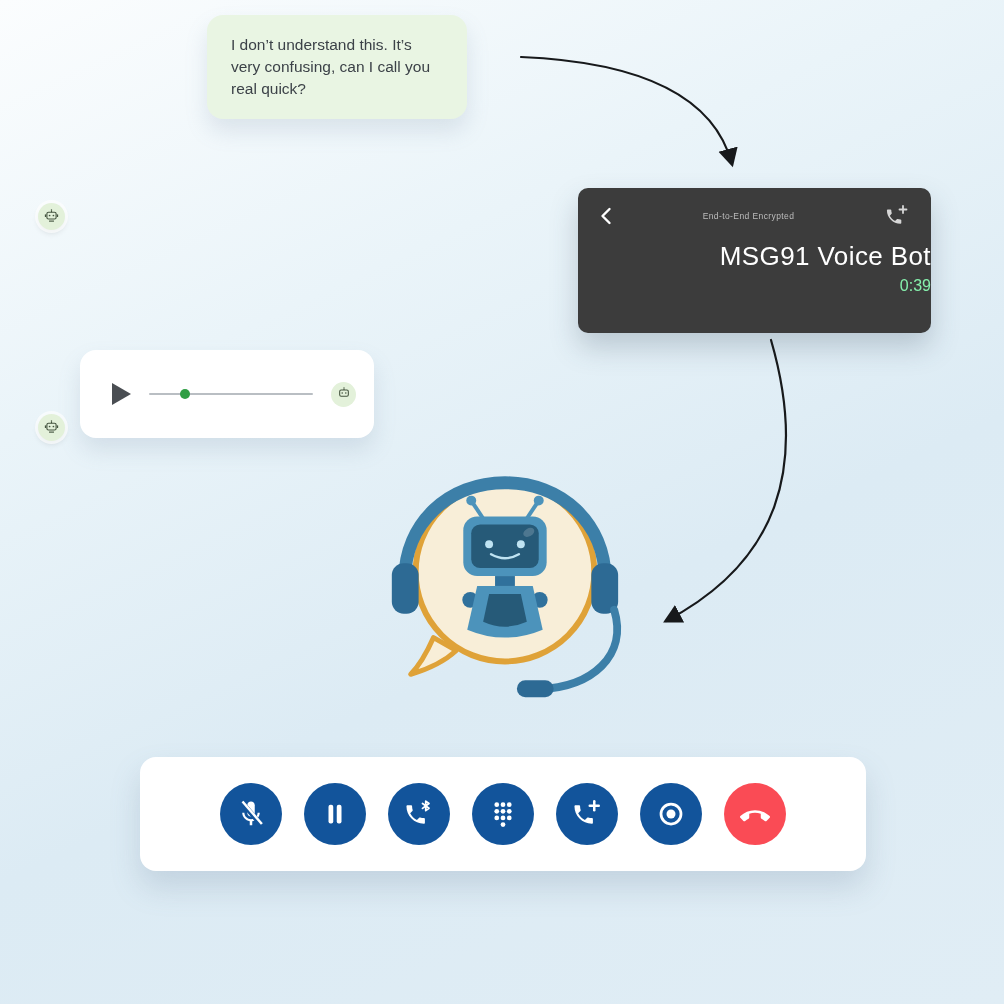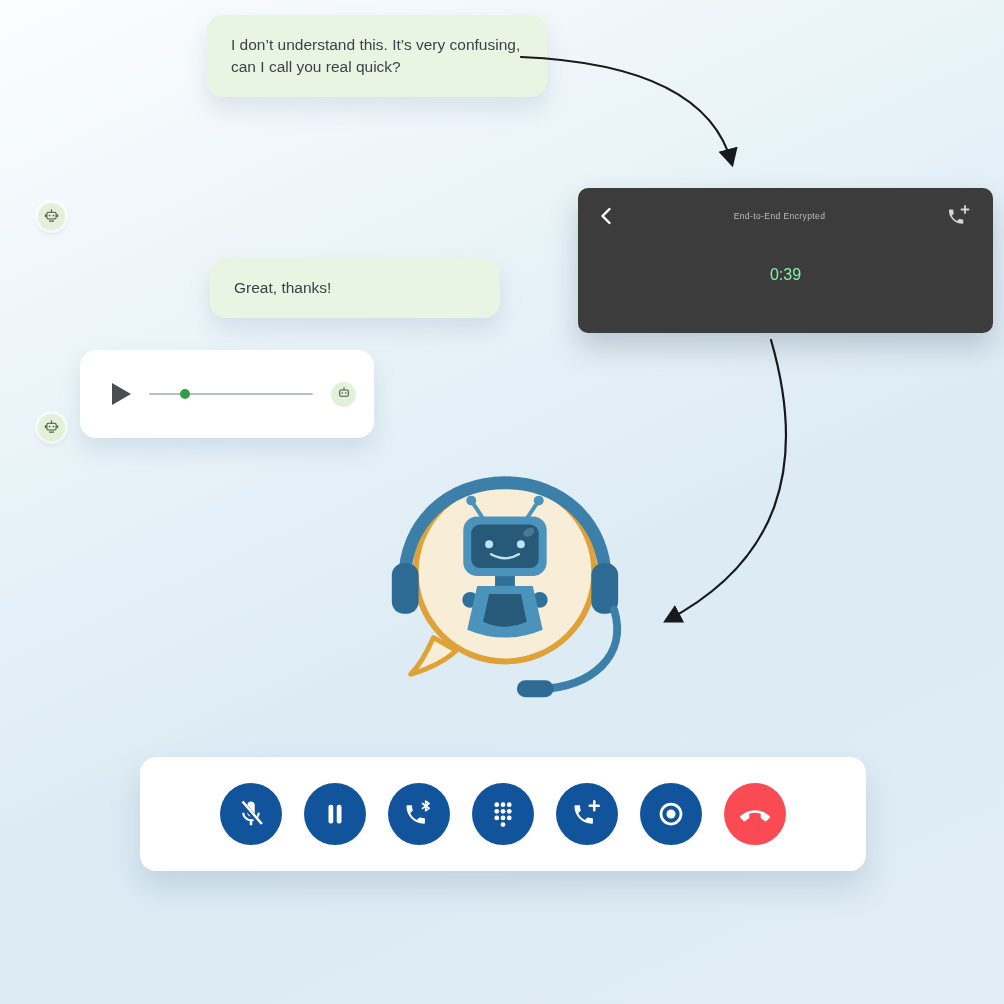--- a/index.html
+++ b/index.html
@@ -9,21 +9,21 @@
     background:linear-gradient(155deg,#fbfdfe 0%,#eaf4f9 30%,#dcebf4 60%,#e0edf5 100%);
   }
   
   .bubble{
     position:absolute;border-radius:16px;padding:19px 24px;box-sizing:border-box;
     font-size:15.5px;line-height:1.42;color:#3c4248;
     box-shadow:0 12px 22px rgba(110,135,160,.18);
   }
   .bubble.outgoing{background:#e9f5e3;}
   .bubble.incoming{background:#ffffff;}
-  .bubble-1{left:207px;top:15px;width:340px;}
+  .bubble-1{left:207px;top:15px;width:260px;}
   .bubble-2{left:80px;top:145px;width:293px;}
   .bubble-3{left:210px;top:258px;width:290px;}
   
   .bot-avatar{
     position:absolute;width:27px;height:27px;border-radius:50%;
     background:#e3f1da;display:flex;align-items:center;justify-content:center;
     box-shadow:0 0 0 3px rgba(255,255,255,.65),0 3px 6px rgba(0,0,0,.12);
   }
   .bot-avatar svg{width:17px;height:17px;}
   .avatar-a{left:38px;top:203px;}
@@ -34,23 +34,23 @@
     background:#fff;box-shadow:0 12px 22px rgba(110,135,160,.18);
     display:flex;align-items:center;padding:0 18px 0 32px;box-sizing:border-box;gap:18px;
   }
   .play-btn{width:0;height:0;border-left:19px solid #4a4e53;border-top:11px solid transparent;border-bottom:11px solid transparent;cursor:pointer;flex:none;}
   .audio-track{position:relative;flex:1;height:2px;background:#b9bec3;border-radius:2px;}
   .audio-dot{position:absolute;top:-4px;width:10px;height:10px;border-radius:50%;background:#2f9e44;}
   .audio-avatar{flex:none;width:25px;height:25px;border-radius:50%;background:#e3f1da;display:flex;align-items:center;justify-content:center;}
   .audio-avatar svg{width:16px;height:16px;}
   
   .call-card{
-    position:absolute;left:578px;top:188px;width:415px;height:145px;border-radius:10px;
+    position:absolute;left:578px;top:188px;width:353px;height:145px;border-radius:10px;
     background:#3c3c3c;color:#fff;box-shadow:0 14px 28px rgba(60,80,100,.25);
-    display:flex;flex-direction:column;align-items:center;box-sizing:border-box;padding-top:16px;gap:33px;
+    display:flex;flex-direction:column;align-items:flex-end;box-sizing:border-box;padding-top:16px;
   }
   .call-top{width:100%;display:flex;align-items:center;justify-content:space-between;padding:0 22px;box-sizing:border-box;}
   .enc-label{font-size:8.5px;letter-spacing:.4px;color:#bdbdbd;}
   .call-title{margin-top:13px;font-size:26px;font-weight:500;letter-spacing:.4px;color:#ffffff;}
   .call-timer{margin-top:5px;font-size:16px;color:#86efac;}
   .chev-btn,.addcall-top{background:none;border:none;padding:0;cursor:pointer;display:flex;align-items:center;}
   
   .arrows{position:absolute;left:0;top:0;pointer-events:none;}
   
   .robot{position:absolute;left:368px;top:460px;}
@@ -83,23 +83,20 @@
       <rect x="5.5" y="6" width="13" height="9.5" rx="2.2"></rect>
       <rect x="2.6" y="8.8" width="1.8" height="4" rx="0.9" fill="#44543f" stroke="none"></rect>
       <rect x="19.6" y="8.8" width="1.8" height="4" rx="0.9" fill="#44543f" stroke="none"></rect>
       <circle cx="9.3" cy="10.6" r="1.2" fill="#44543f" stroke="none"></circle>
       <circle cx="14.7" cy="10.6" r="1.2" fill="#44543f" stroke="none"></circle>
       <line x1="8.5" y1="18.5" x2="15.5" y2="18.5"></line>
     </svg>
   </div>
 
 
-  <div class="bubble outgoing bubble-3">
-    <span>Great, thanks!</span>
-  </div>
 
   <div class="audio-bubble">
     <div class="play-btn"></div>
     <div class="audio-track">
       <div class="audio-dot" style="left: calc(22% - 5px);"></div>
     </div>
     <div class="audio-avatar">
       <svg viewBox="0 0 24 24" fill="none" stroke="#44543f" stroke-width="1.6">
         <line x1="12" y1="3.6" x2="12" y2="6"></line>
           <circle cx="12" cy="2.8" r="1" fill="#44543f" stroke="none"></circle>
@@ -134,20 +131,21 @@
       <button class="addcall-top">
         <svg width="24" height="24" viewBox="0 0 24 24">
           <g transform="translate(-0.5,3) scale(0.8)">
             <path fill="#d6d6d6" d="M6.62 10.79c1.44 2.83 3.76 5.14 6.59 6.59l2.2-2.2c.27-.27.67-.36 1.02-.24 1.12.37 2.33.57 3.57.57.55 0 1 .45 1 1V20c0 .55-.45 1-1 1-9.39 0-17-7.61-17-17 0-.55.45-1 1-1h3.5c.55 0 1 .45 1 1 0 1.25.2 2.45.57 3.57.11.35.03.74-.25 1.02l-2.19 2.2z"></path>
           </g>
           <line x1="18" y1="2" x2="18" y2="9" stroke="#d6d6d6" stroke-width="1.8" stroke-linecap="round"></line>
           <line x1="14.5" y1="5.5" x2="21.5" y2="5.5" stroke="#d6d6d6" stroke-width="1.8" stroke-linecap="round"></line>
         </svg>
       </button>
     </div>
+    <div class="call-title">MSG91 Voice Bot</div>
     <div class="call-timer">0:39</div>
   </div>
 
   <svg class="arrows" width="1004" height="1004" viewBox="0 0 1004 1004">
     <defs>
       <marker id="ah" markerWidth="10" markerHeight="10" refX="7" refY="4.5" orient="auto">
         <path d="M0,0 L8.5,4.5 L0,9 z" fill="#17191b"></path>
       </marker>
     </defs>
     <path d="M521,57 C640,62 714,96 732,164" fill="none" stroke="#17191b" stroke-width="2.2" stroke-linecap="round" marker-end="url(#ah)"></path>

